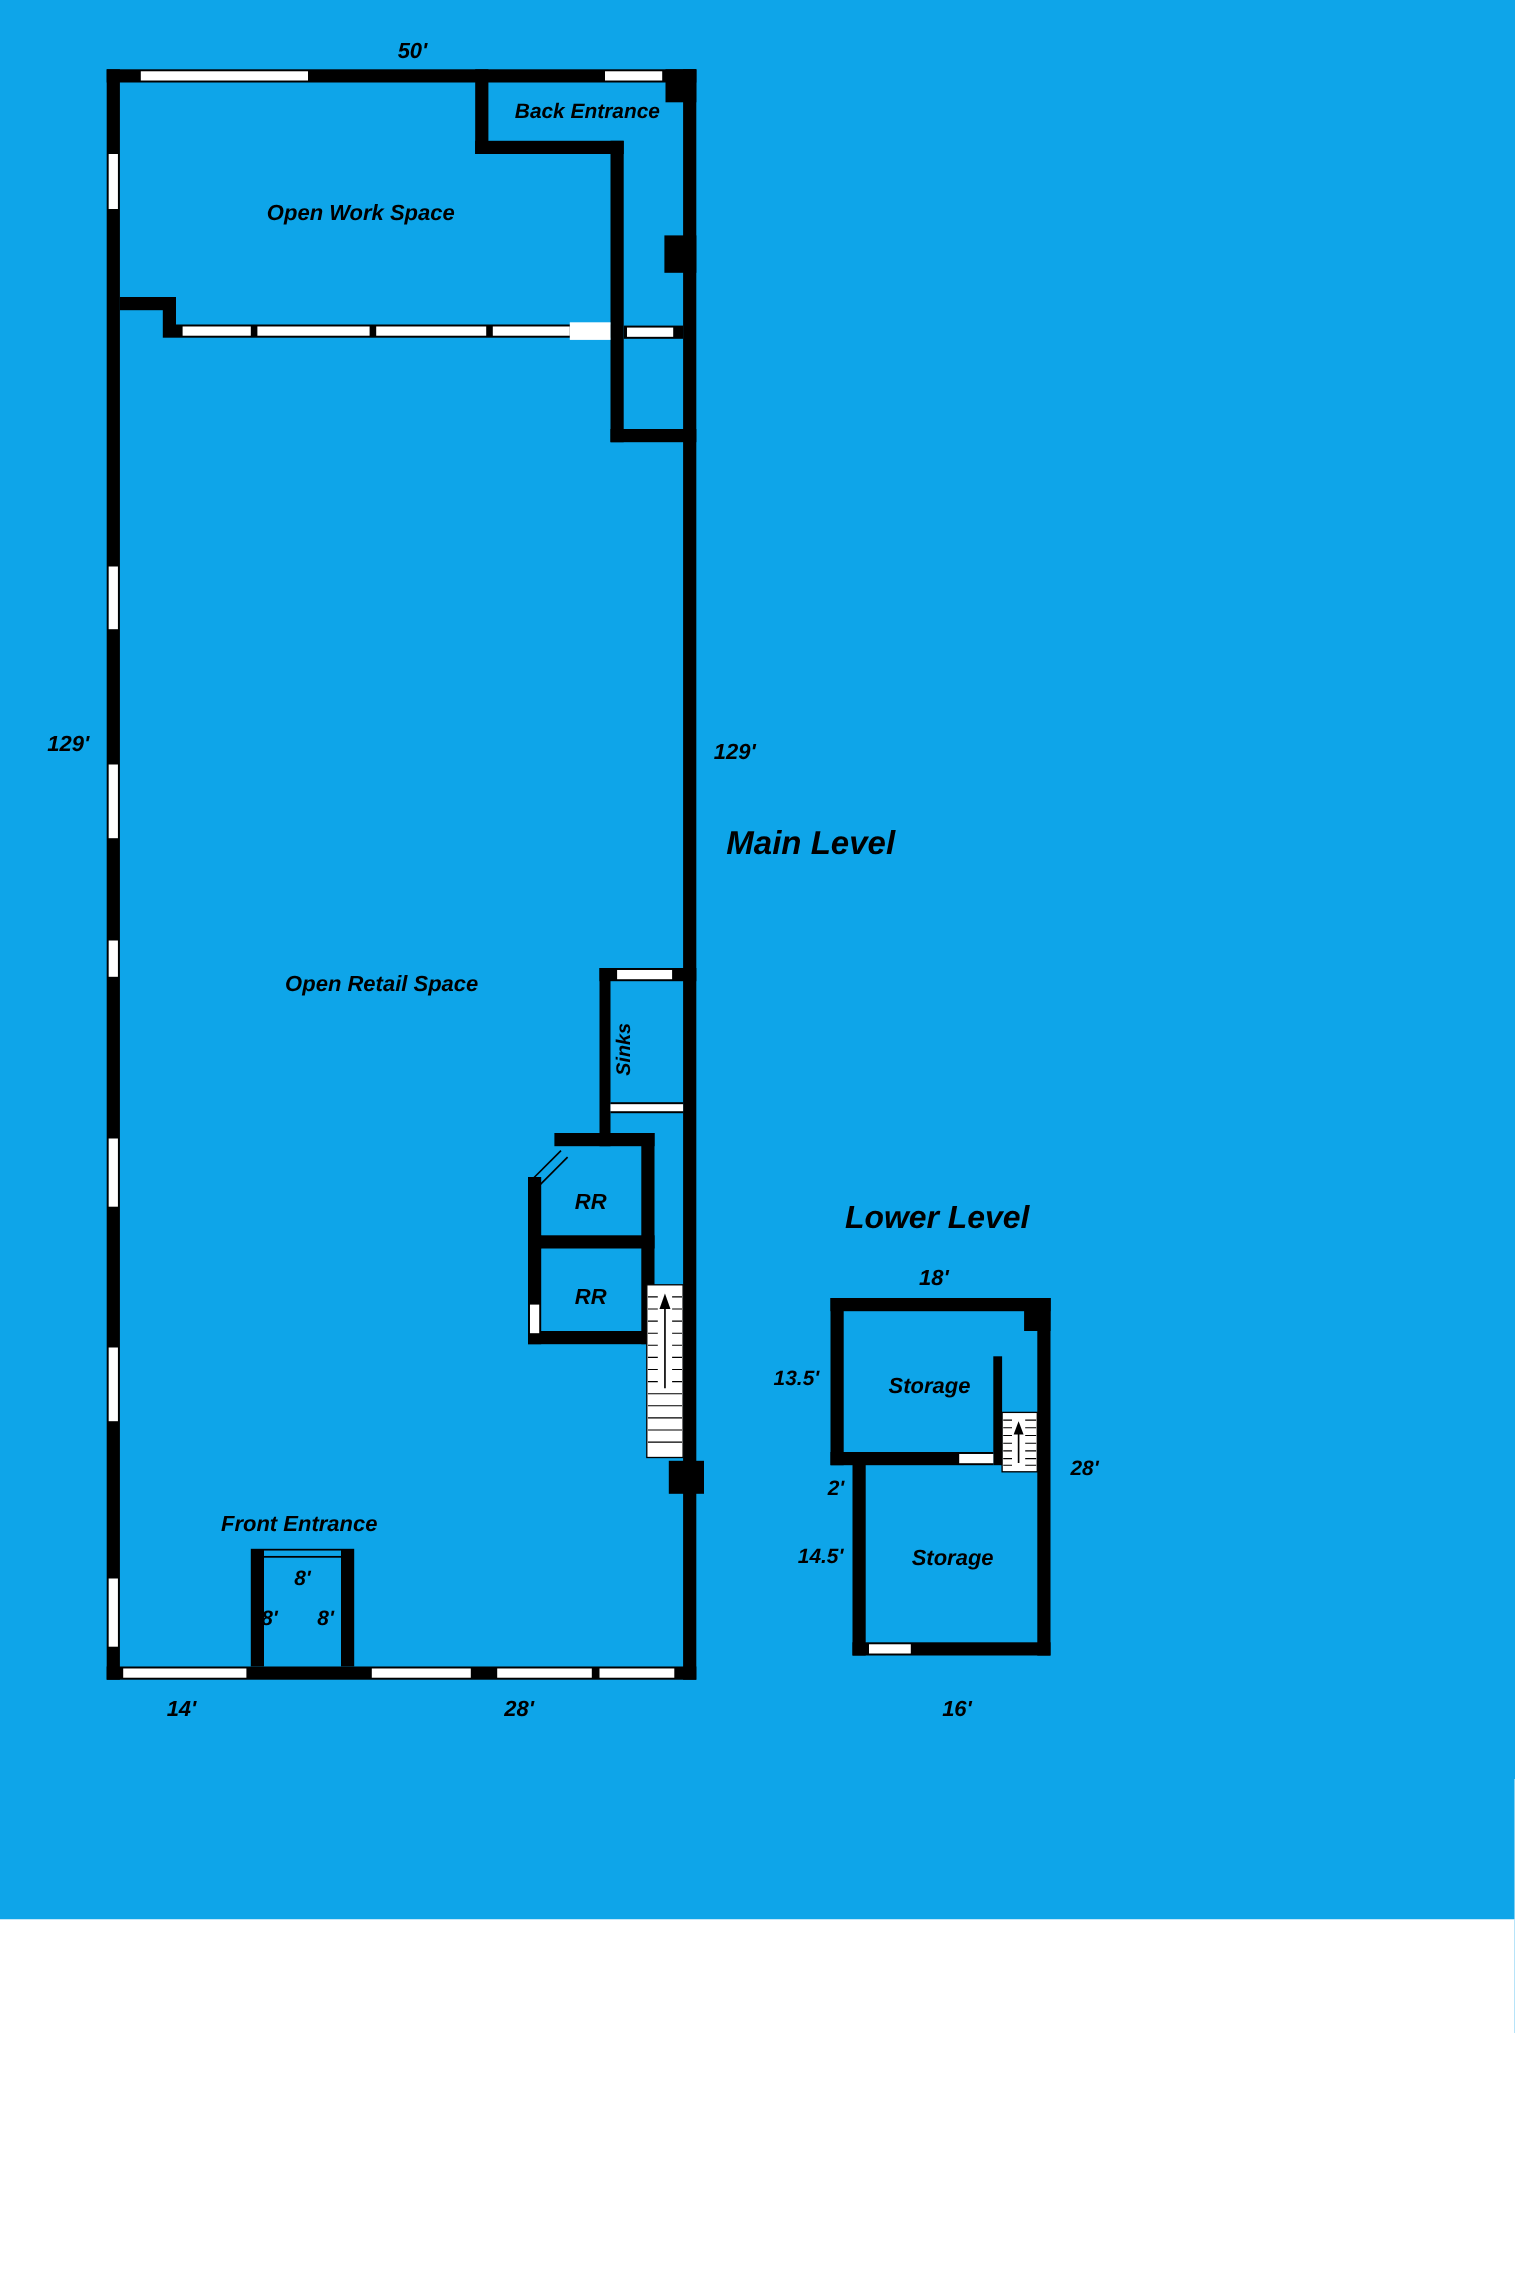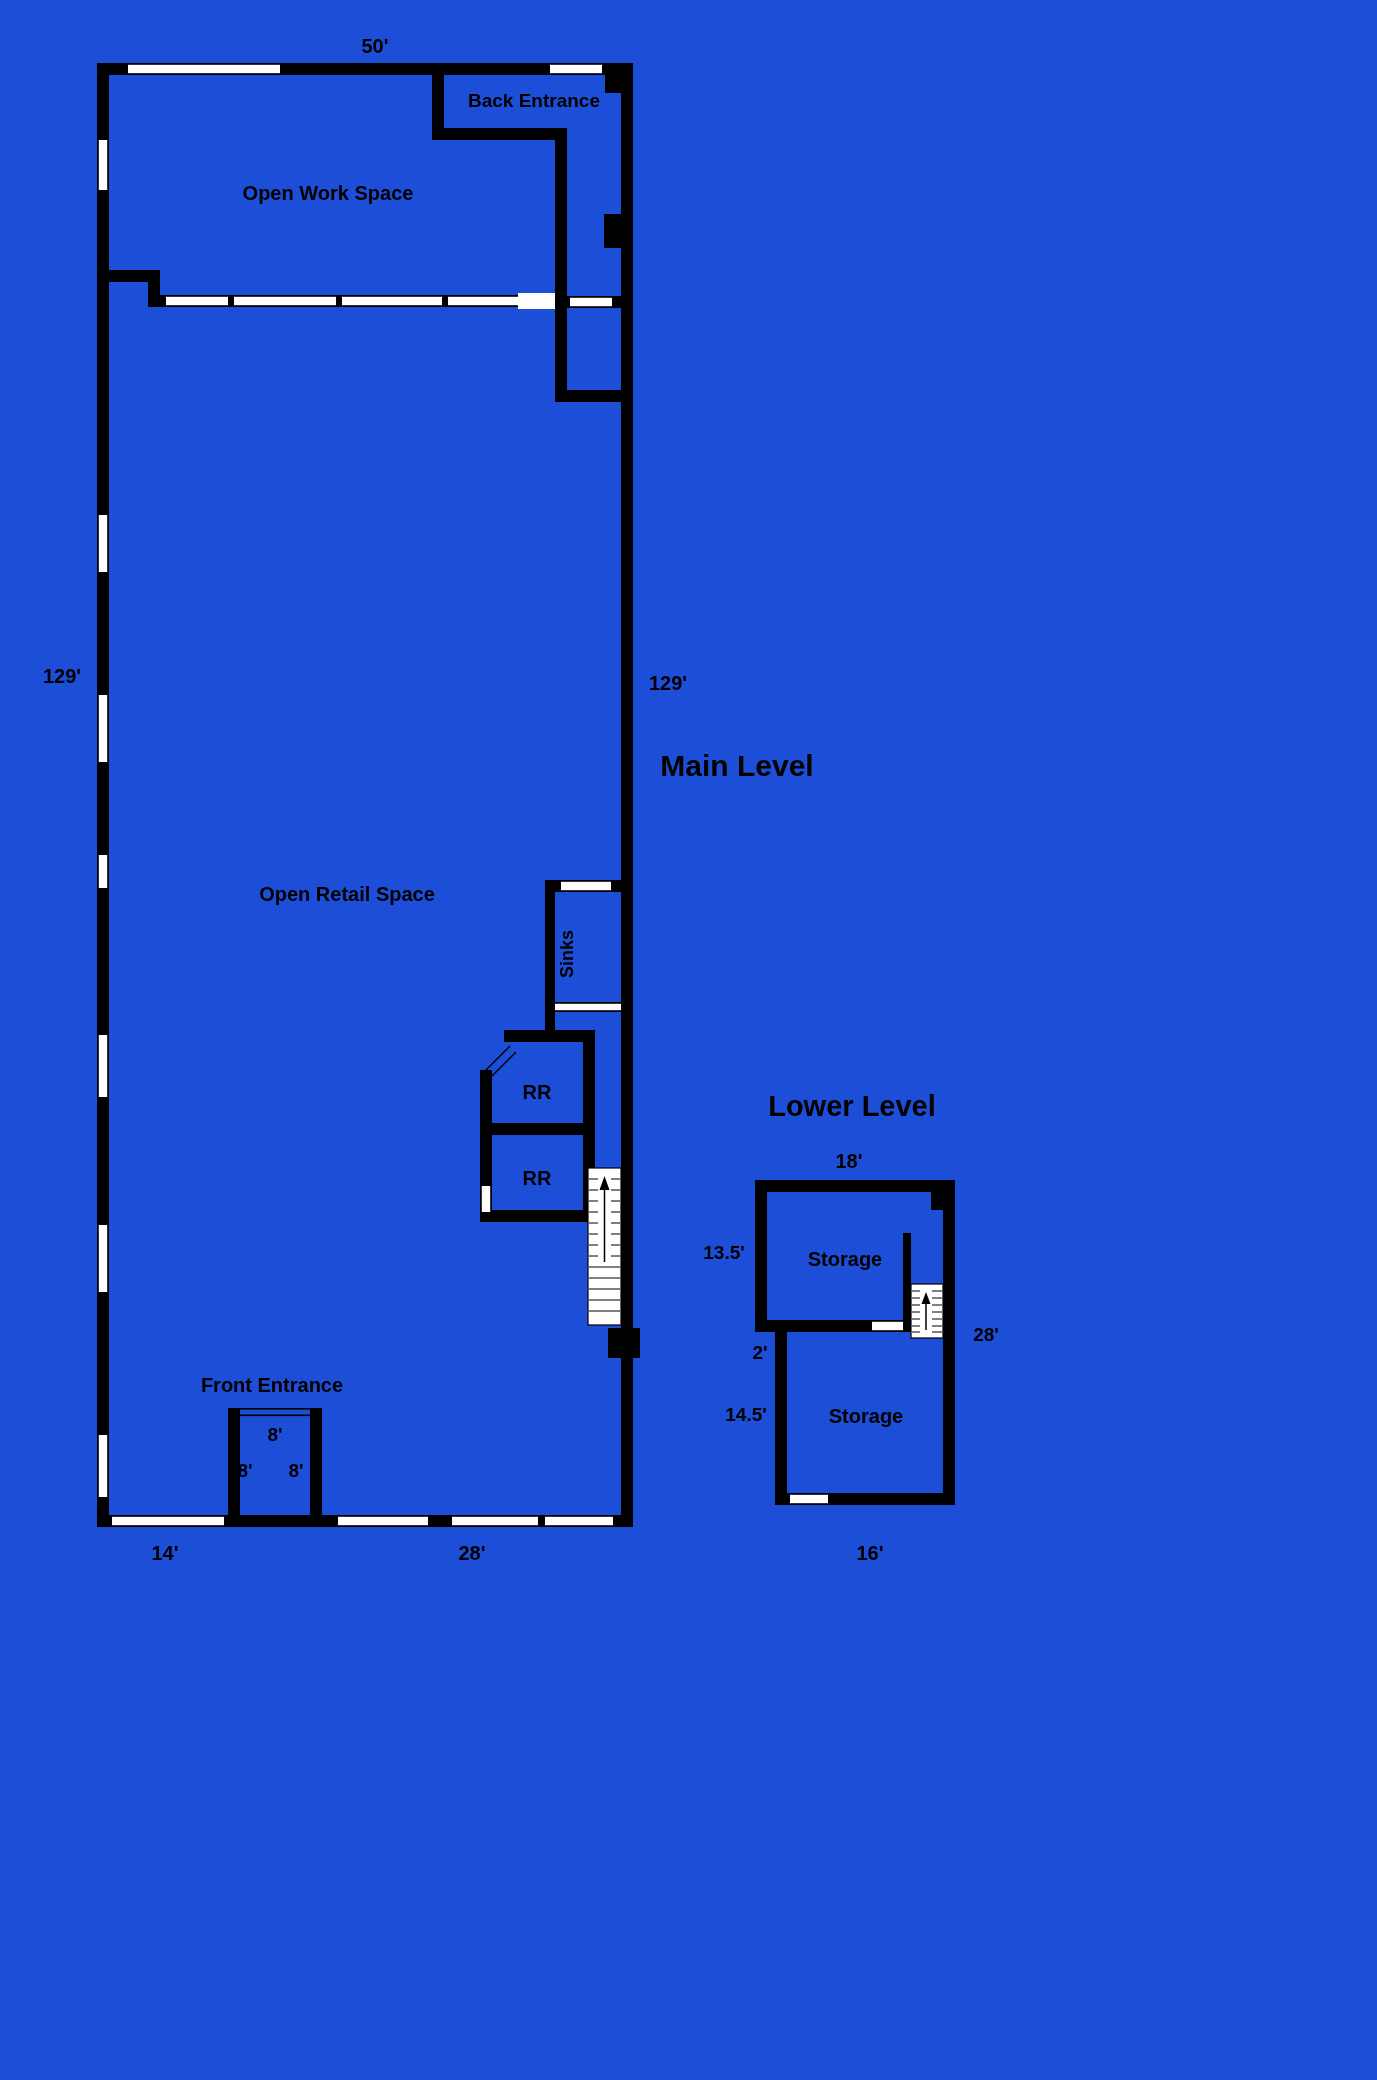--- a/index.html
+++ b/index.html
@@ -1,20 +1,21 @@
 <!DOCTYPE html>
 <html><head>
 <meta charset="utf-8">
 <style>
   html,body{margin:0;padding:0;background:#ffffff;}
   .canvas{
     position:relative;
-    width:1377px;height:2080px;
-    background:#1d4ed8;
+    width:1377px;height:1745px;
+    background:#0ea5e9;
     font-family:"Liberation Sans",sans-serif;
+    font-style:italic;
   }
   svg{display:block;}
   svg text{
     font-family:"Liberation Sans",sans-serif;
     font-weight:700;
     fill:#000000;
   }
 </style>
 </head>
 <body>

